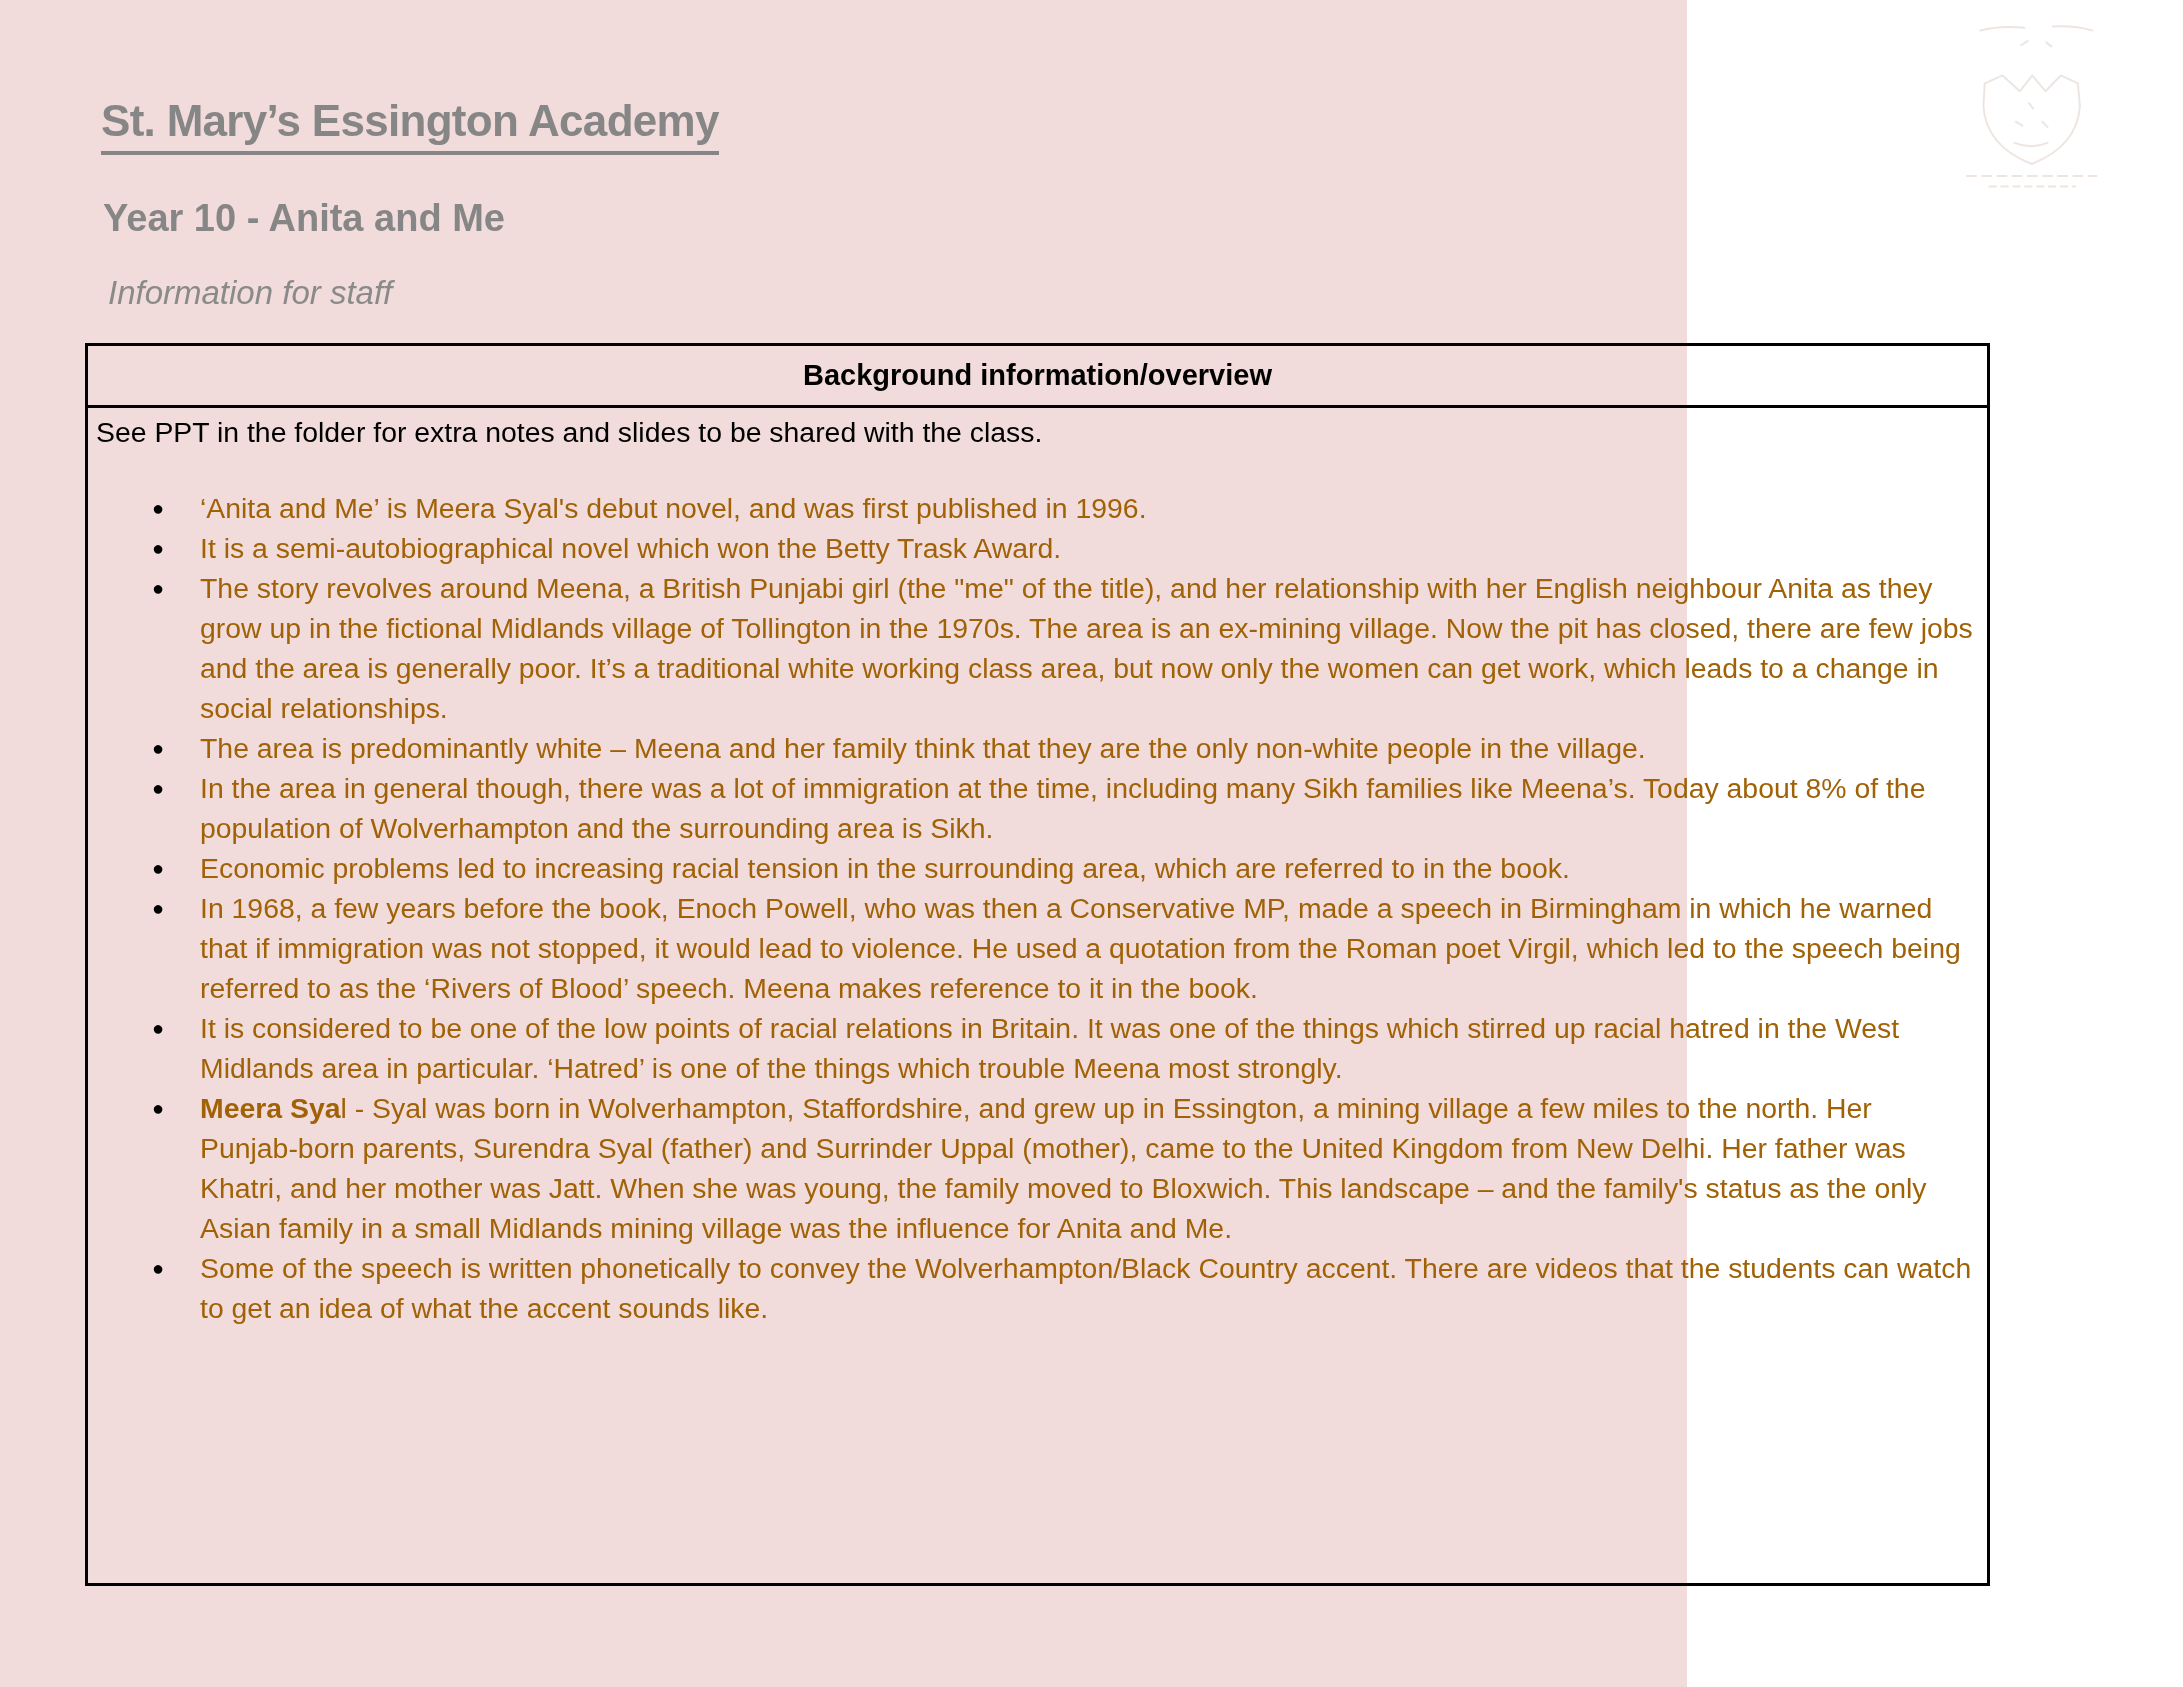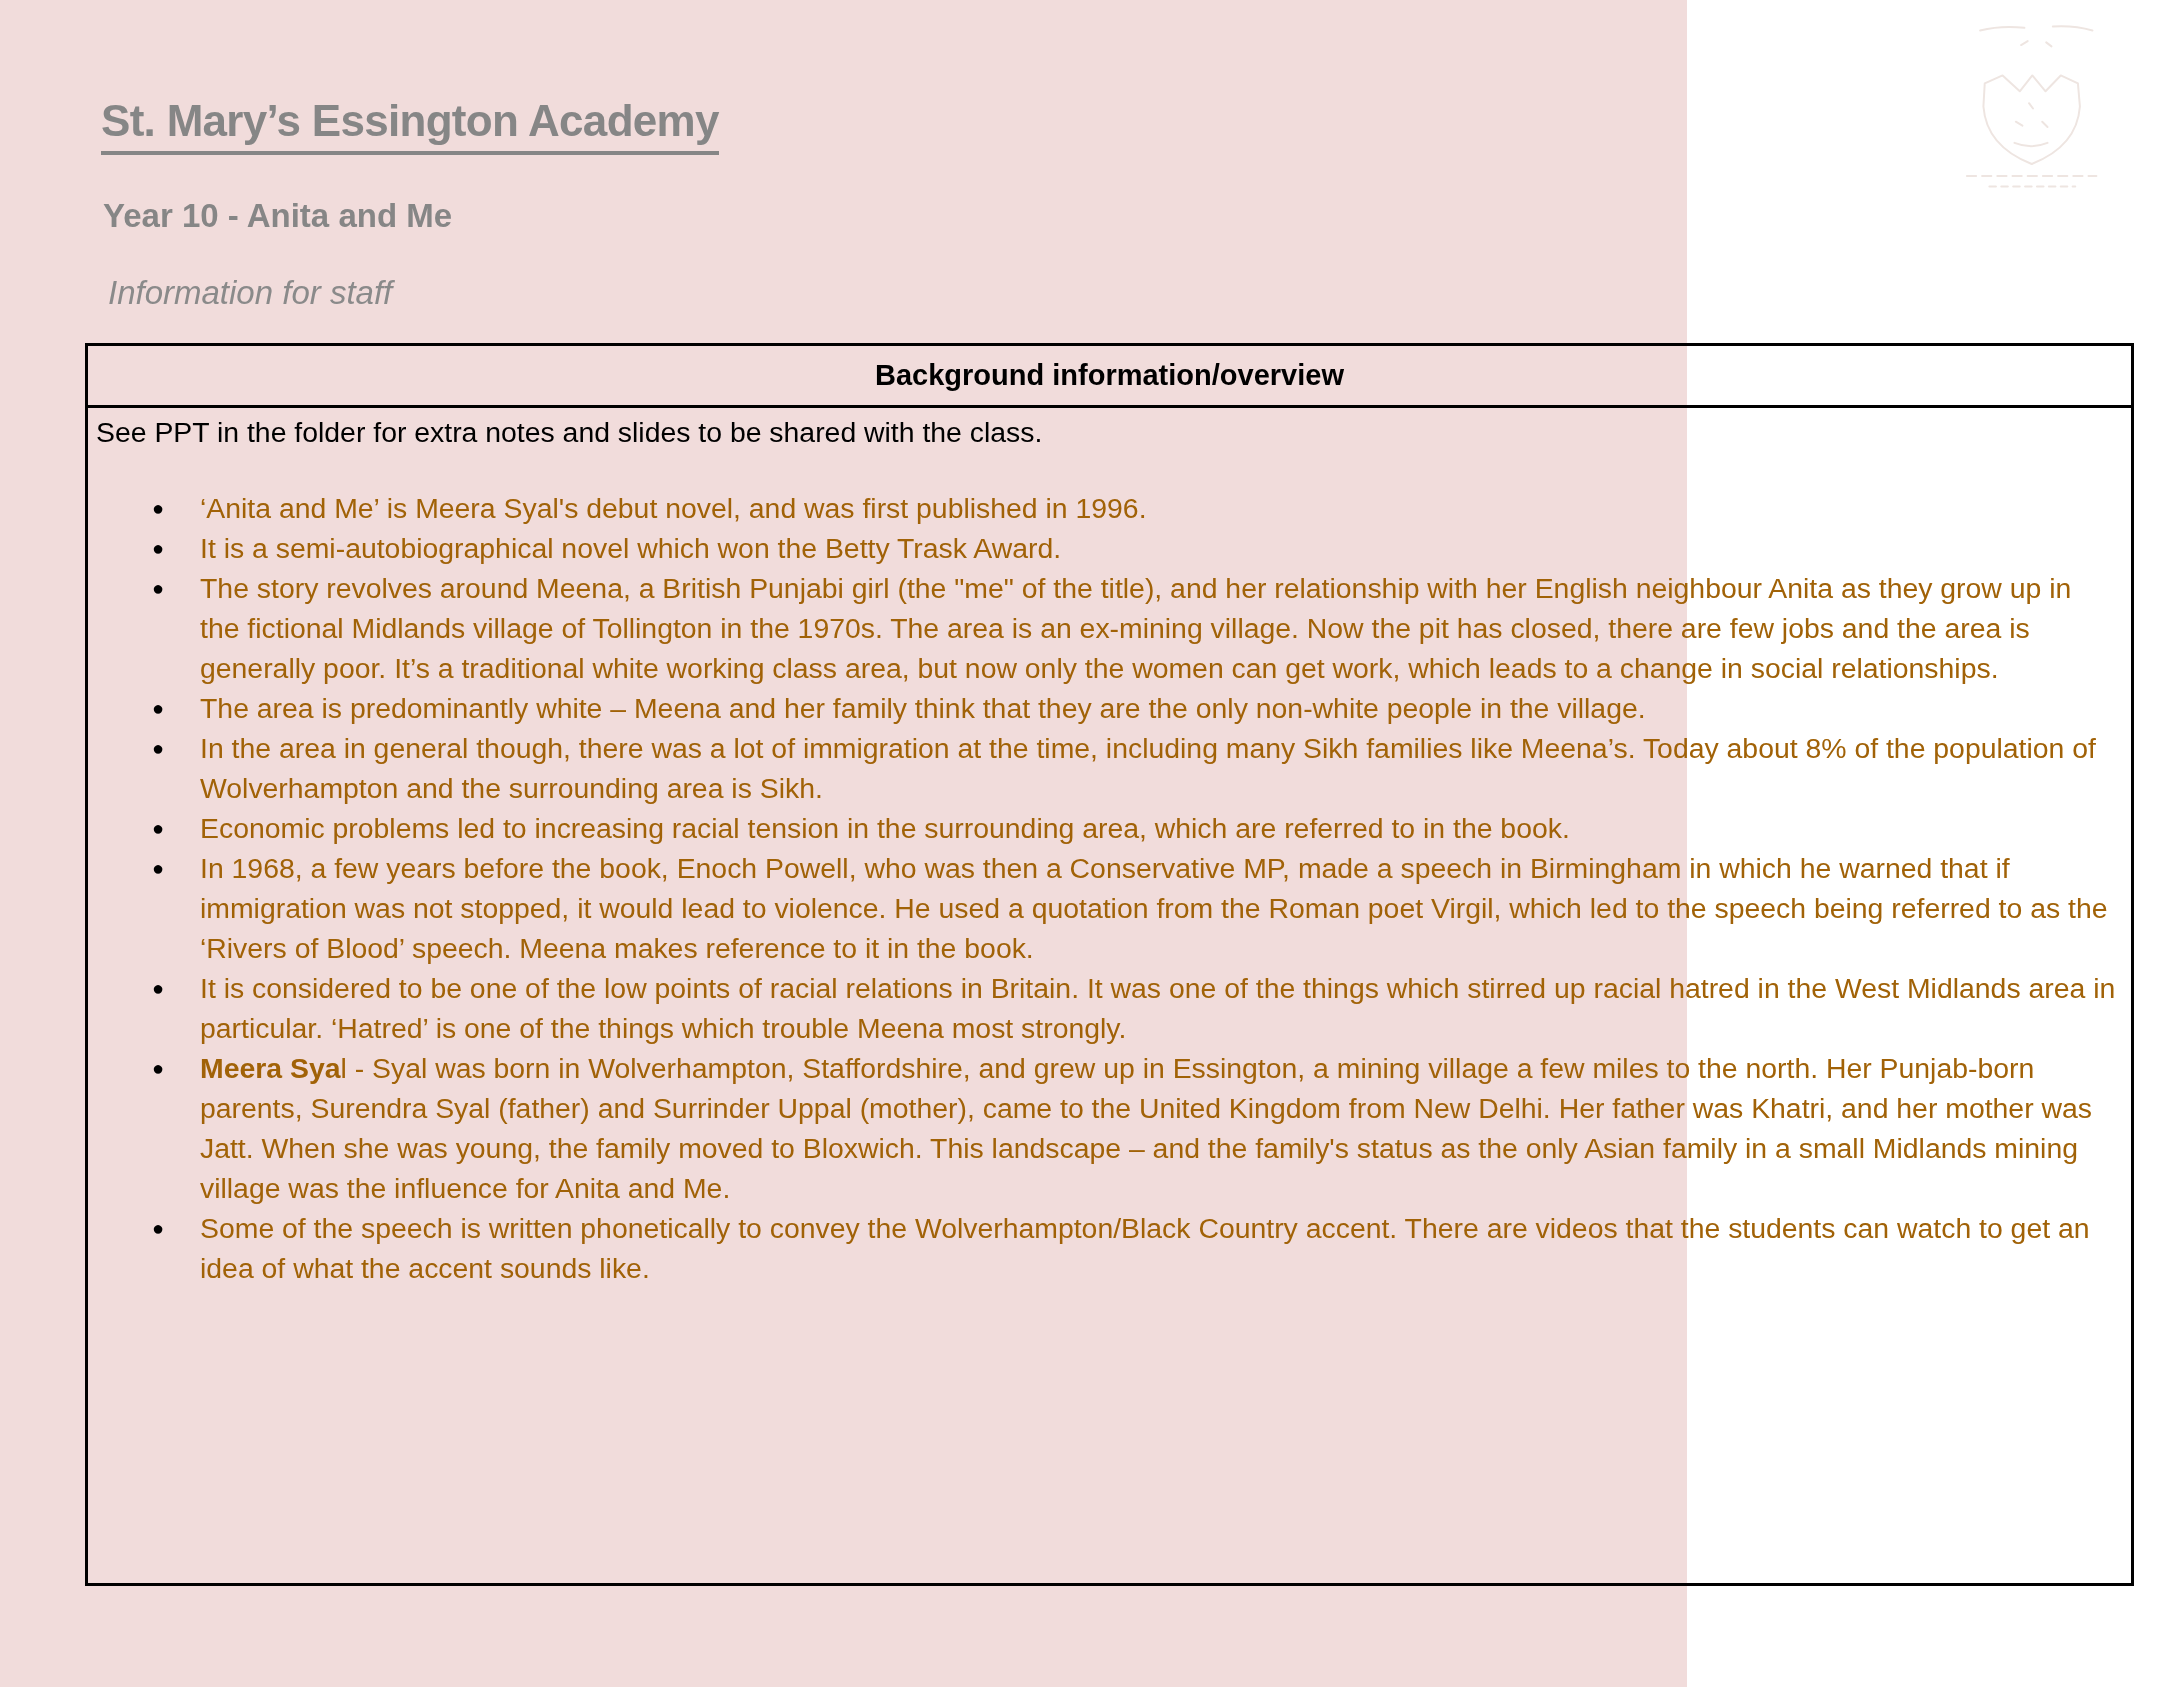--- a/index.html
+++ b/index.html
@@ -34,39 +34,39 @@
     color: #868686;
     display: inline-block;
     padding-bottom: 6.6px;
     border-bottom: 4.6px solid #868686;
     line-height: 1.05;
   }
   .doc-subtitle {
     position: absolute;
     left: 103px; top: 198px;
     margin: 0;
-    font-size: 33px;
+    font-size: 38px;
     font-weight: bold;
     color: #868686;
     line-height: 1.1;
   }
   .staff-note {
     position: absolute;
     left: 108px; top: 275px;
     margin: 0;
     font-size: 33px;
     font-style: italic;
     color: #8a8a8a;
     line-height: 1.1;
   }
 
   table.info-table {
     position: absolute;
     left: 85px; top: 343px;
-    width: 2049px;
+    width: 1905px;
     border-collapse: collapse;
     table-layout: fixed;
     background: transparent;
   }
   table.info-table th, table.info-table td {
     border: 3.3px solid #000000;
   }
   th.table-header-cell {
     height: 59px;
     text-align: center;

